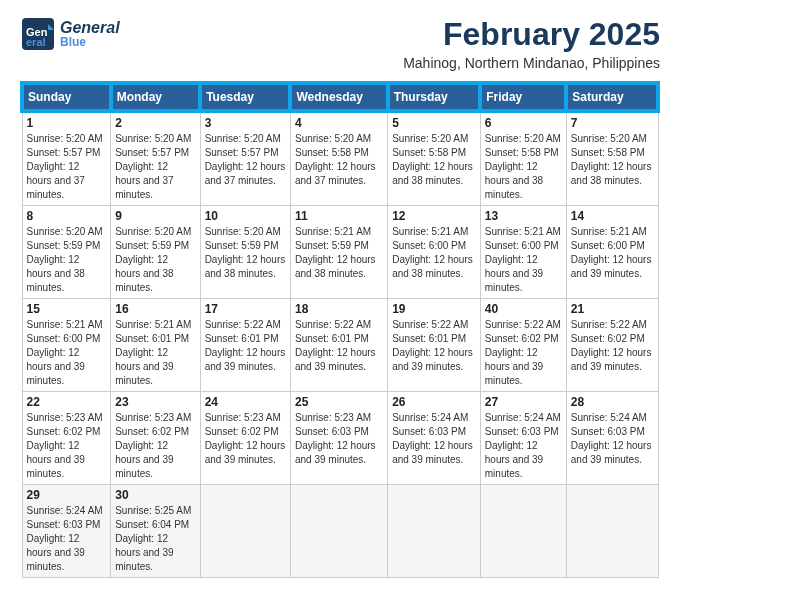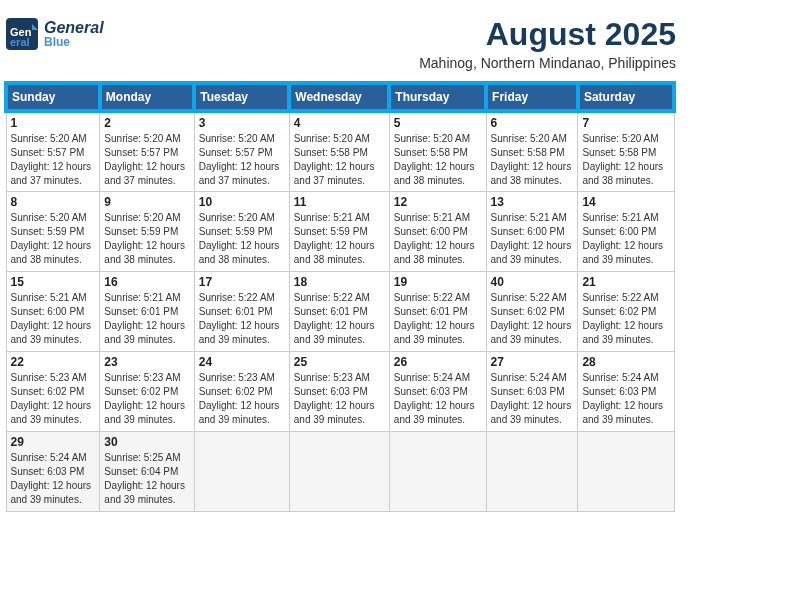--- a/index.html
+++ b/index.html
@@ -6,21 +6,21 @@
     body {
       font-family: Arial, sans-serif;
       background: #fff;
       width: 792px;
       height: 612px;
       overflow: hidden;
     }
     .page {
       width: 680px;
       height: 612px;
-      padding: 16px 4px;
+      padding: 16px 20px;
       position: relative;
     }
     .header {
       display: flex;
       justify-content: space-between;
       align-items: flex-start;
       margin-bottom: 10px;
     }
     .logo {
       display: flex;
@@ -94,21 +94,21 @@
           <text x="6" y="30" font-size="11" font-weight="bold" fill="#4a90d9" font-family="Arial">eral</text>
           <polygon points="28,8 34,14 28,14" fill="#4a90d9"></polygon>
         </svg>
         <div>
           <div style="font-size:16px; font-weight:bold; color:#1a3a5c; line-height:1.1;font-style:italic;">General</div>
           <div style="font-size:12px; font-weight:bold; color:#4a90d9; line-height:1.1;">Blue</div>
         </div>
       </div>
     </div>
     <div class="title-block">
-      <div class="month-title">August 2025</div>
+      <div class="month-title">February 2025</div>
       <div class="subtitle">Mahinog, Northern Mindanao, Philippines</div>
     </div>
   </div>
 
   <table class="calendar">
     <thead>
       <tr>
         <th>Sunday</th>
         <th>Monday</th>
         <th>Tuesday</th>

